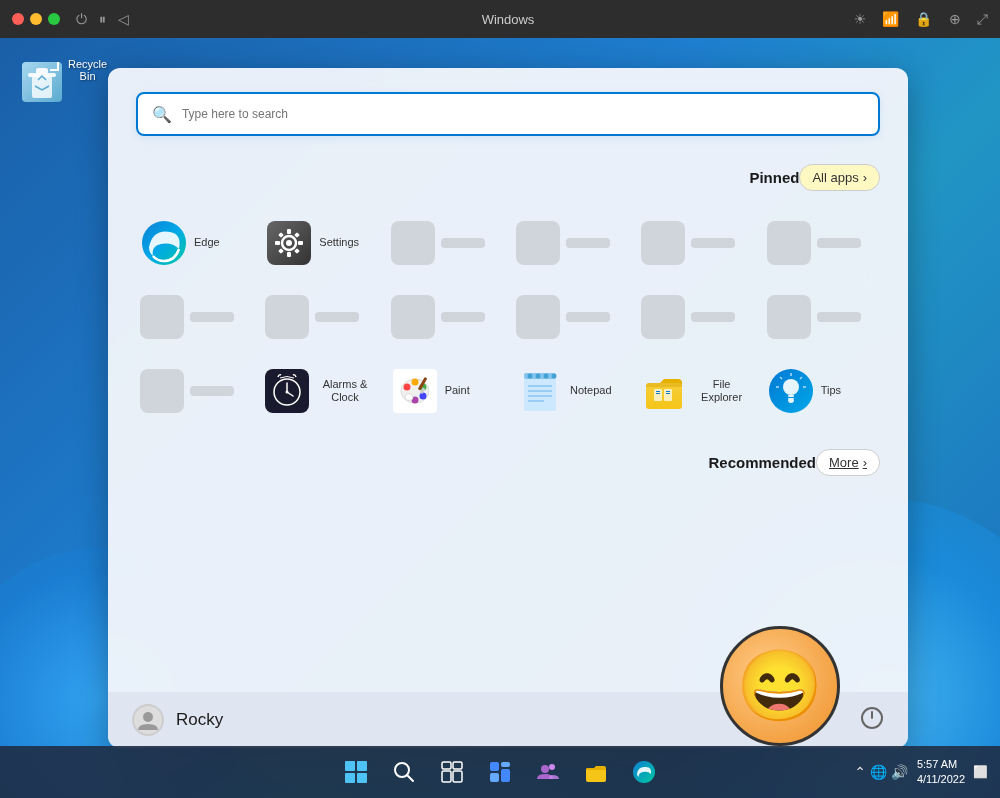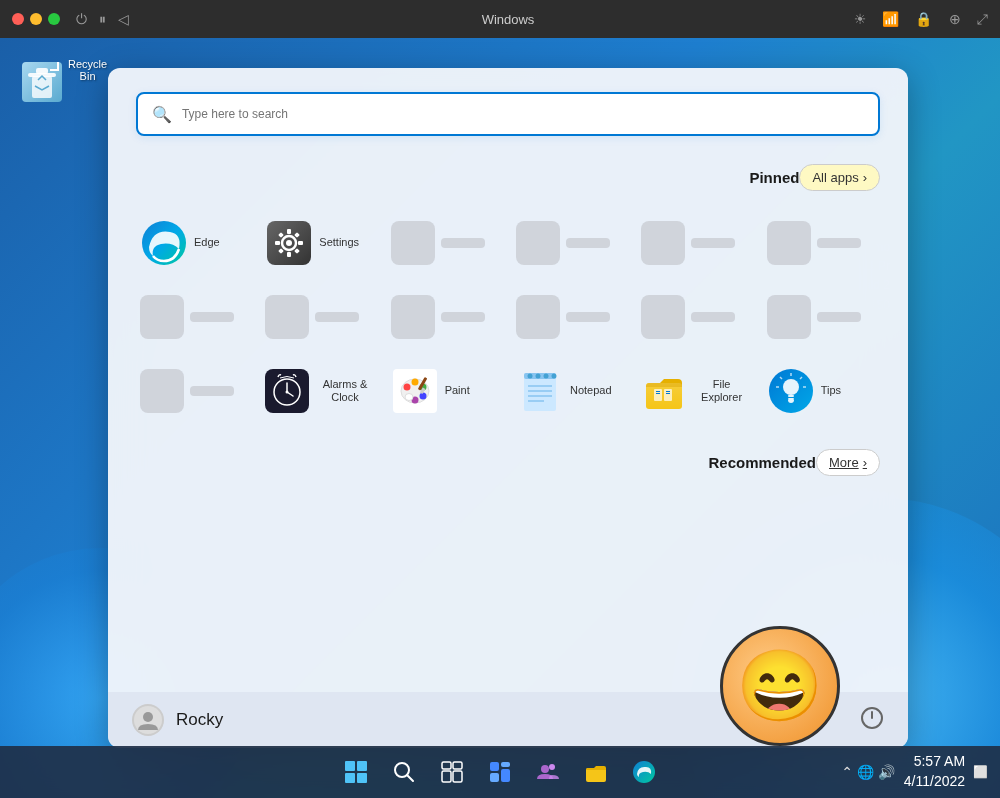--- a/index.html
+++ b/index.html
@@ -315,22 +315,22 @@
     }
     .taskbar-right {
       position: absolute;
       right: 12px;
       display: flex;
       align-items: center;
       gap: 8px;
     }
     .taskbar-time {
       color: white;
-      font-size: 14px;
-      text-align: right;
+      font-size: 11px;
+      text-align: left;
       line-height: 1.4;
     }
     .taskbar-icons-group {
       display: flex;
       align-items: center;
       gap: 4px;
     }
     .taskbar-sys-icon {
       color: #ddd;
       font-size: 14px;

